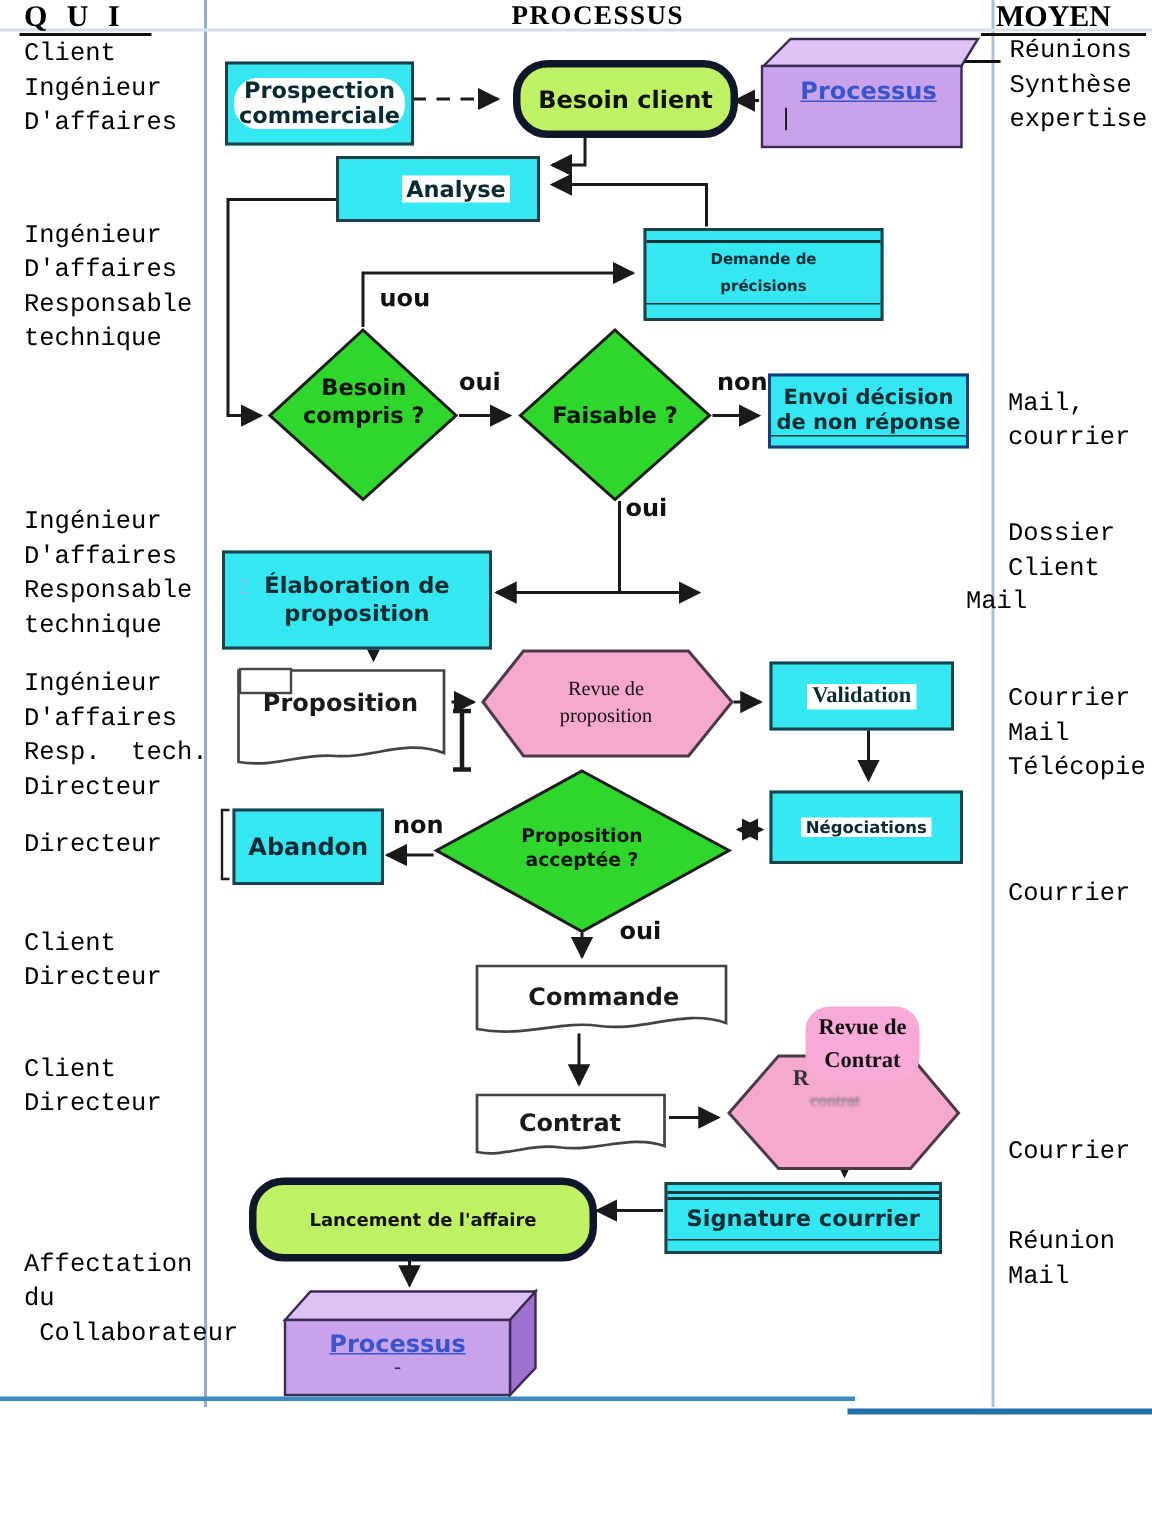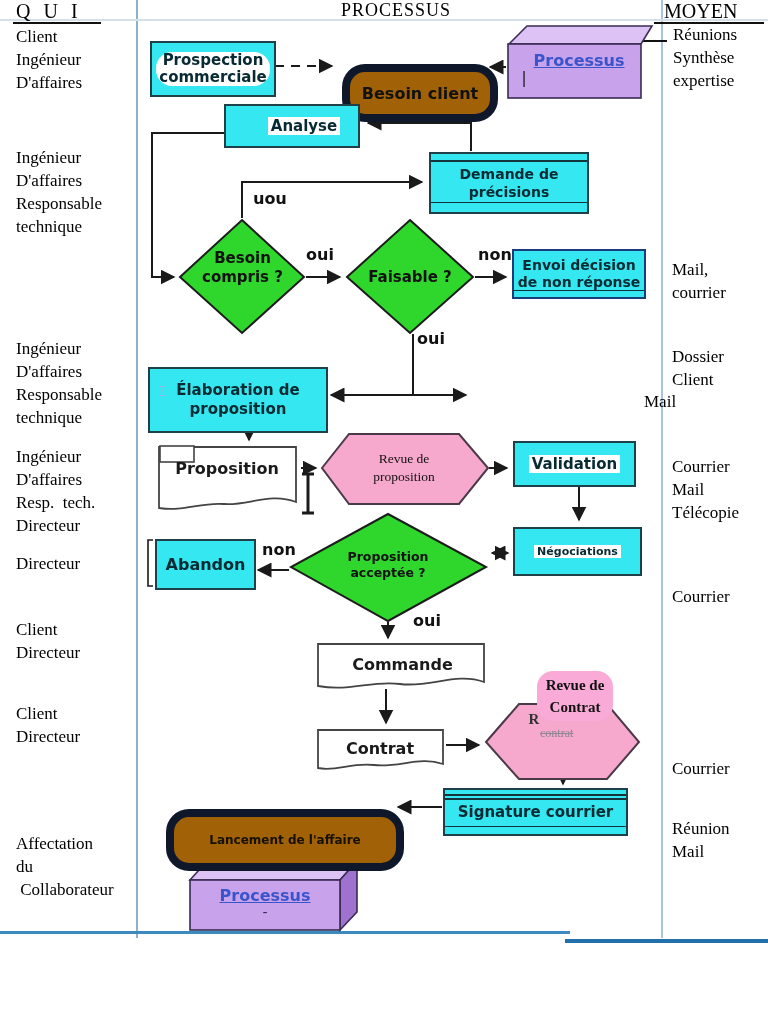--- a/index.html
+++ b/index.html
@@ -1,29 +1,29 @@
 <!DOCTYPE html>
 <html><head>
 <meta charset="utf-8">
 <style>
   html,body{margin:0;padding:0;background:#fff;}
   .page{position:relative;width:768px;height:1024px;background:#fff;overflow:hidden;
         font-family:"Liberation Serif",serif;color:#111;}
   svg.layer{position:absolute;left:0;top:0;z-index:1;}
   .hline,.vline{position:absolute;z-index:0;}
-  .hdr{position:absolute;z-index:3;font-weight:normal;color:#000;}
-  .col-label{position:absolute;z-index:3;font-size:17px;line-height:23px;color:#000;white-space:pre-line;}
+  .hdr{position:absolute;z-index:3;font-weight:bold;color:#000;}
+  .col-label{position:absolute;z-index:3;font-size:17px;line-height:23px;color:#000;white-space:pre-line;font-family:Liberation Mono, monospace;}
   .node{position:absolute;z-index:2;display:flex;align-items:center;justify-content:center;
         text-align:center;font-family:"DejaVu Sans","Liberation Sans",sans-serif;
         font-weight:bold;color:#082a33;}
   .cyan{background:#35e7f0;border:2px solid #1d4049;}
   .ml{white-space:pre-line;border-radius:16px;}
   .whitebg{background:#fff;padding:0 3px;}
   .rule{position:absolute;left:0;right:0;height:1.5px;background:#13343d;}
-  .stadium{border-radius:23px;background:#a16207;border:8px solid #0f172a;color:#151000;margin-top:24px;}
+  .stadium{border-radius:23px;background:#bef264;border:5px solid #0f172a;color:#151000;}
   .overlay{position:absolute;z-index:2;display:flex;align-items:center;justify-content:center;
            text-align:center;font-family:"DejaVu Sans","Liberation Sans",sans-serif;color:#111;}
   .edge-label{position:absolute;z-index:3;font-family:"DejaVu Sans","Liberation Sans",sans-serif;
               font-weight:bold;font-size:16px;color:#111;}
   .plink{color:#3a55cb;text-decoration:underline;font-family:"DejaVu Sans","Liberation Sans",sans-serif;
          font-weight:bold;font-size:16px;}
   .ghost{position:absolute;z-index:2;color:#8f8594;text-decoration:line-through;
          filter:blur(0.6px);font-family:"Liberation Serif",serif;}
   .num7{position:absolute;left:9px;top:14px;font-size:12px;font-weight:normal;
         color:#9ab8e8;text-decoration:underline;font-family:"Liberation Serif",serif;}
@@ -152,21 +152,21 @@
   </div>
   <div class="overlay" style="left:518px;top:68px;width:12px;height:20px;font-size:15px;">|</div>
 
   <div class="node cyan" style="left:224px;top:104px;width:136px;height:44px;padding-left:24px;box-sizing:border-box;">
     <span class="whitebg" style="font-size:15px;">Analyse</span>
   </div>
 
   <div class="node cyan" style="left:429px;top:152px;width:156px;height:58px;">
     <div class="rule" style="top:6px;"></div>
     <div class="rule" style="bottom:9px;"></div>
-    <span class="ml" style="font-size:14px;line-height:18px;">Demande de
+    <span class="ml" style="font-size:10px;line-height:18px;">Demande de
 précisions</span>
   </div>
 
   <div class="node cyan" style="left:512px;top:249px;width:130px;height:46px;border-color:#1b3c7a;">
     <div class="rule" style="bottom:6px;"></div>
     <span class="ml" style="font-size:14px;line-height:17px;">Envoi décision
 de non réponse</span>
   </div>
 
 
@@ -176,21 +176,21 @@
 proposition</span>
   </div>
 
   <div class="overlay" style="left:162px;top:456px;width:130px;height:24px;">
     <span style="font-size:16px;font-weight:bold;color:#1a1a1a;">Proposition</span>
   </div>
 
   <div class="overlay ml" style="left:340px;top:444px;width:128px;height:48px;font-family:'Liberation Serif',serif;font-size:13.5px;line-height:18px;">Revue de
 proposition</div>
 
-  <div class="node cyan" style="left:513px;top:441px;width:119px;height:42px;">
+  <div class="node cyan" style="left:513px;top:441px;width:119px;height:42px;font-family:Liberation Serif, serif;">
     <span class="whitebg" style="font-size:15px;">Validation</span>
   </div>
 
   <div class="node cyan" style="left:513px;top:527px;width:125px;height:45px;">
     <span class="whitebg" style="font-size:11px;">Négociations</span>
   </div>
 
   <div class="overlay ml" style="left:320px;top:542px;width:136px;height:46px;font-size:12.5px;line-height:16px;font-weight:bold;">Proposition
 acceptée ?</div>
 

